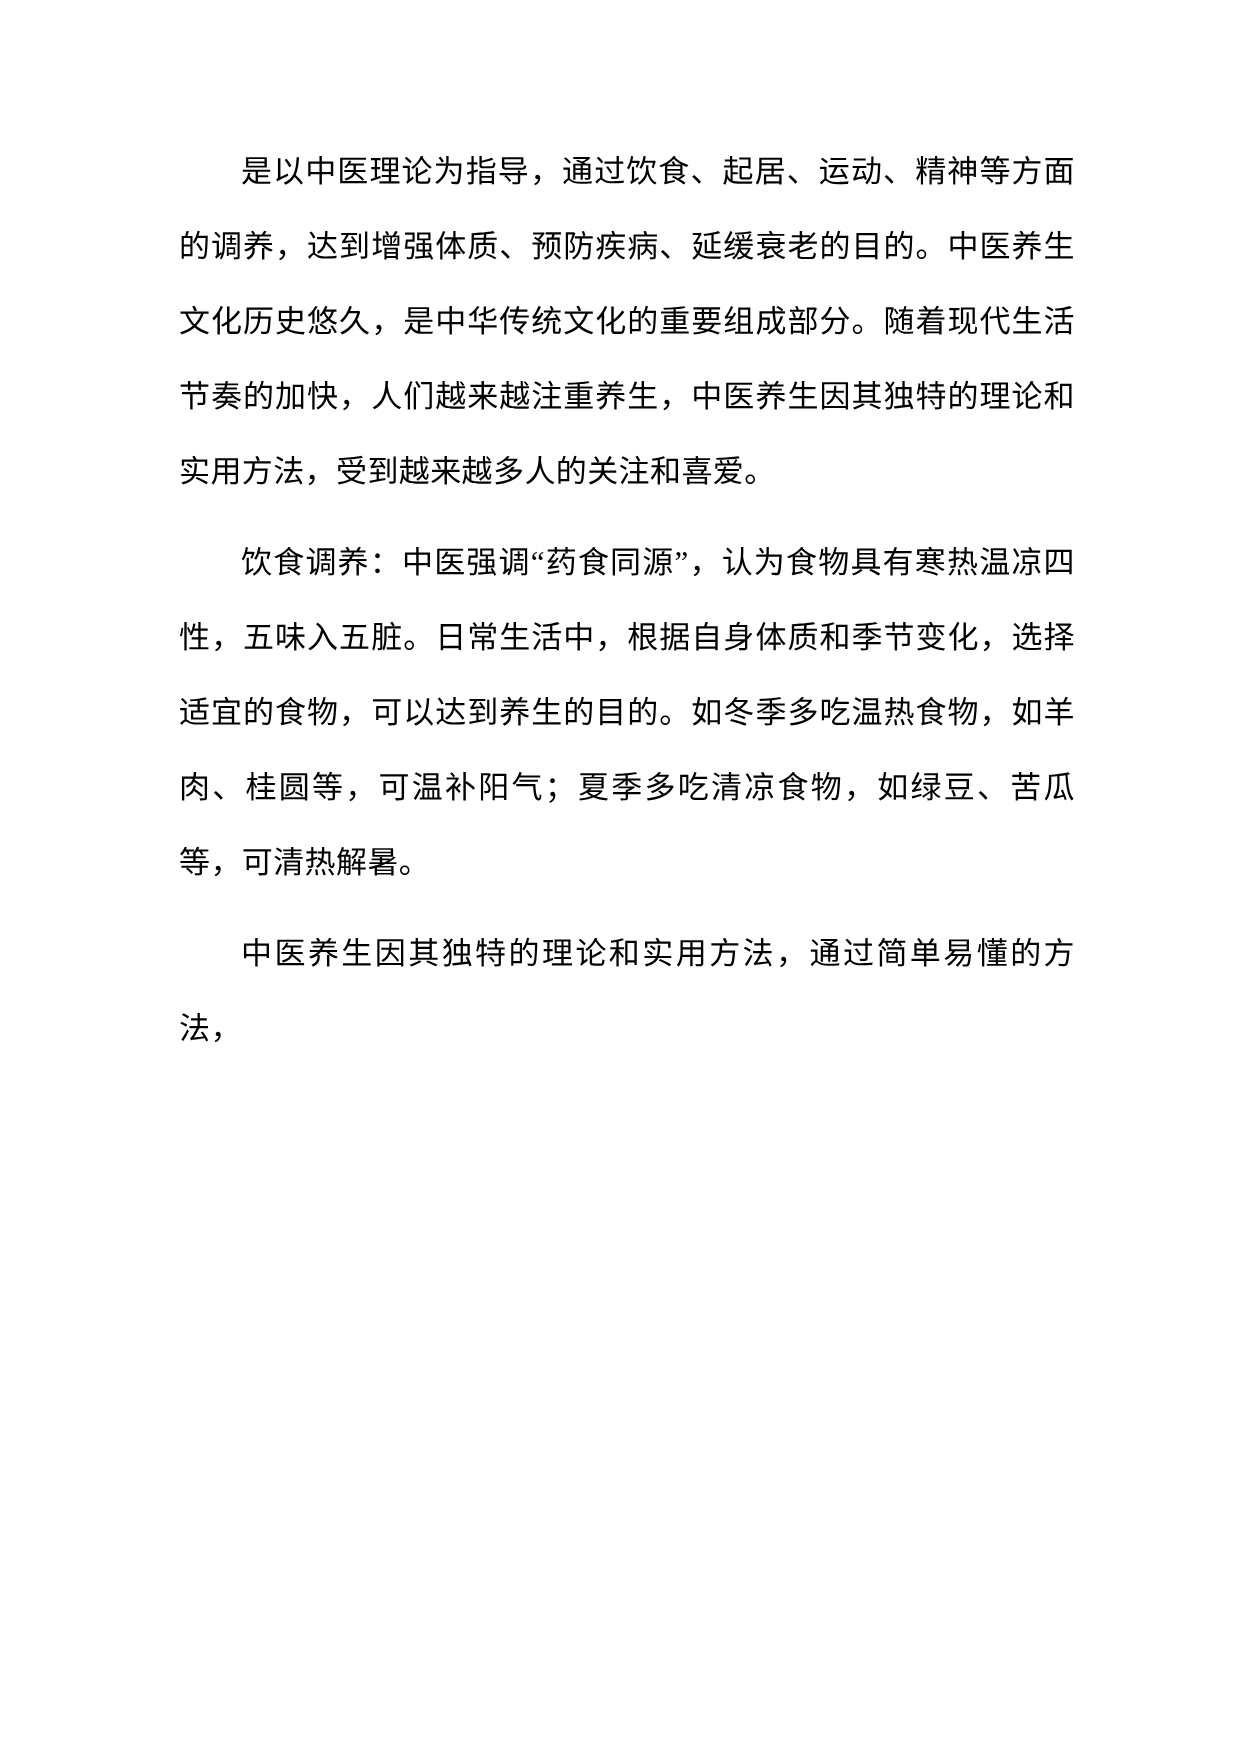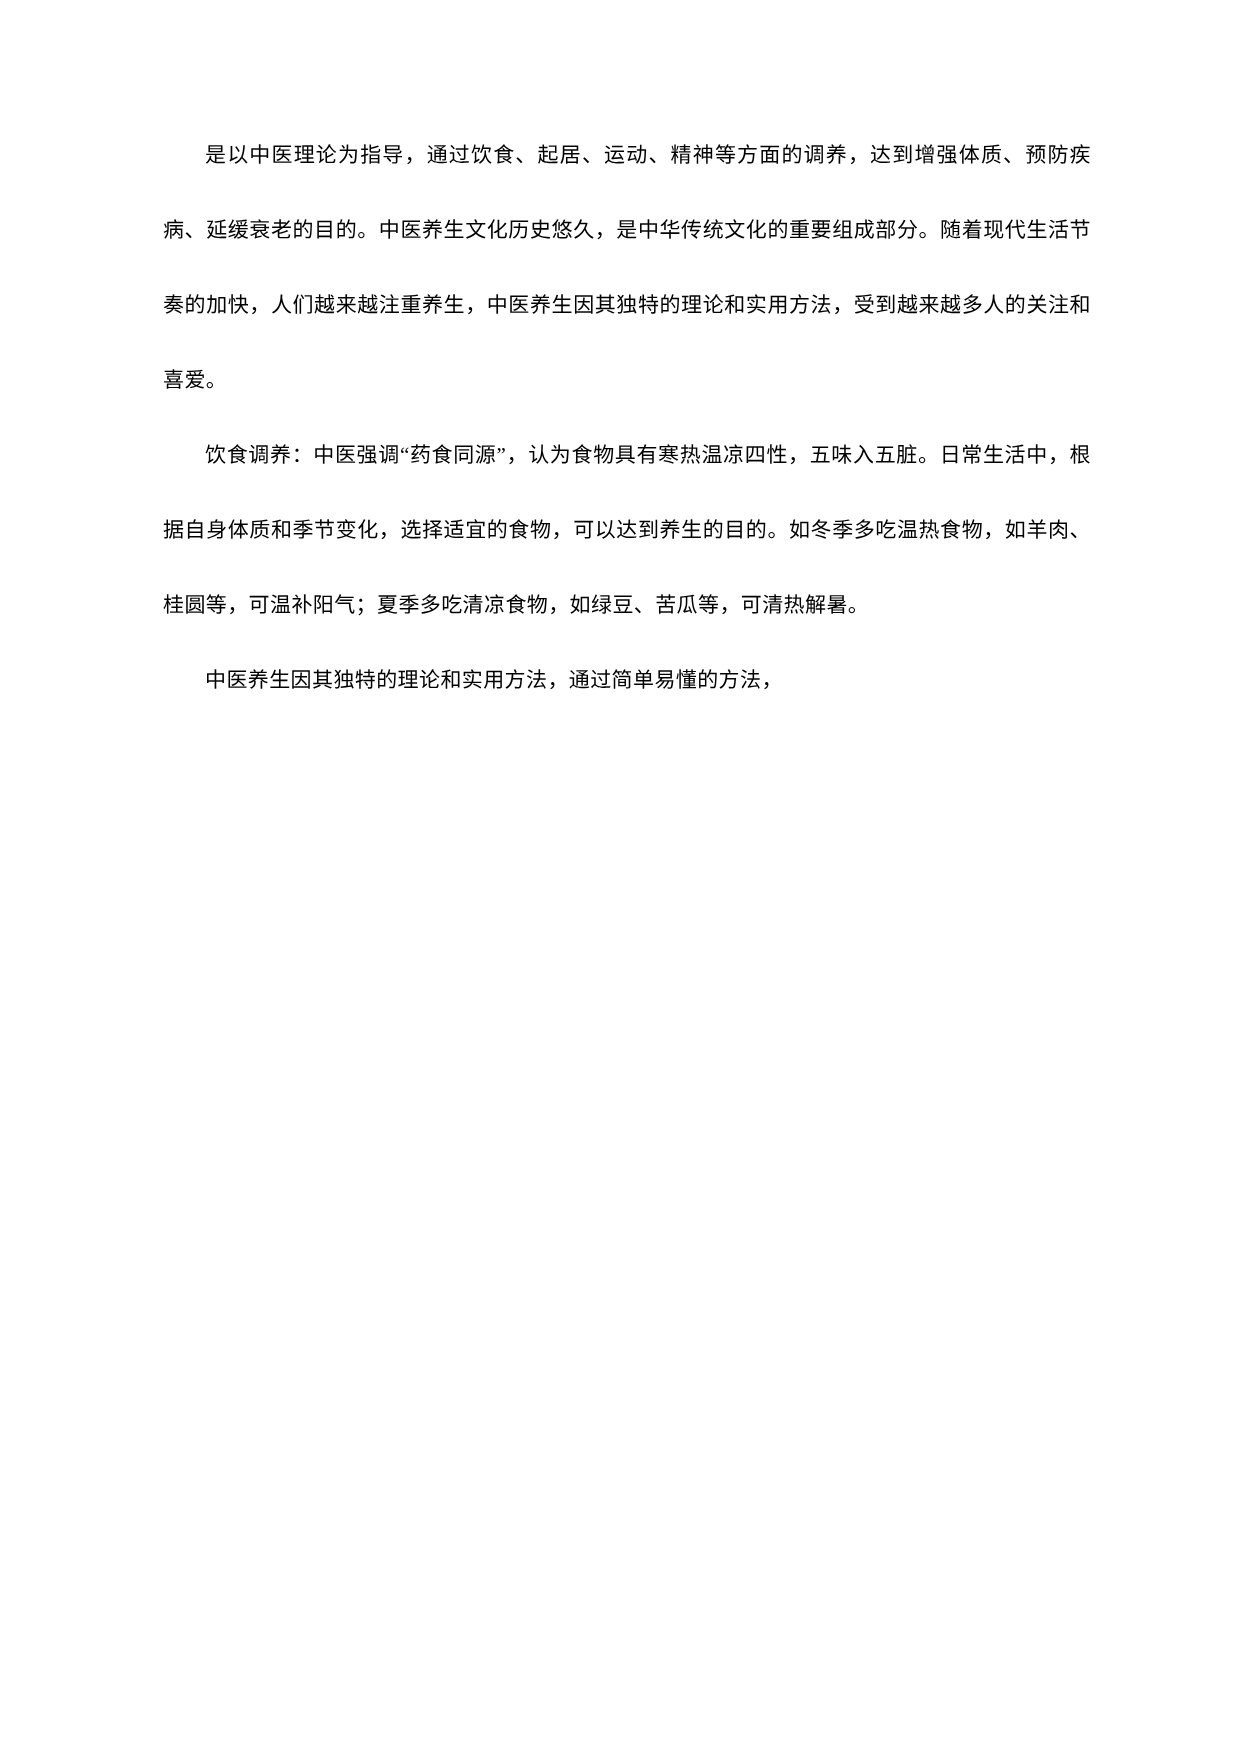--- a/index.html
+++ b/index.html
@@ -23,23 +23,23 @@
     position: relative;
   }
   .doc-body {
     font-size: 30.5px;
     line-height: 75px;
     text-align: justify;
     text-justify: inter-ideograph;
     letter-spacing: 0.4px;
   }
   p.para {
-    margin: 0;
+    margin: 16px;
     text-indent: 2em;
-    font-size: 21px;
+    font-size: 31px;
     line-height: 75px;
     text-align: justify;
     text-justify: inter-ideograph;
   }
   .lead {
     font-weight: normal;
   }
 </style>
 </head>
 <body>

